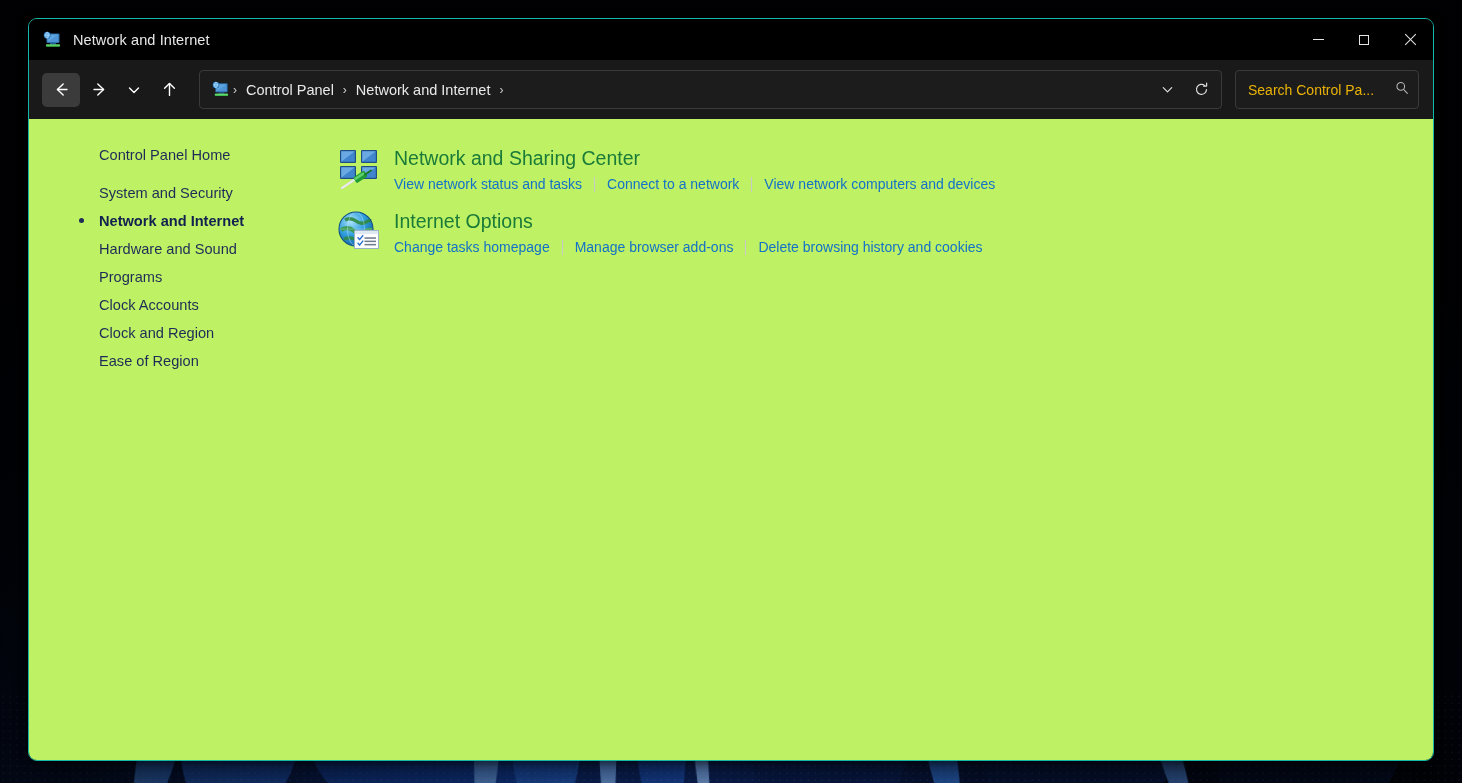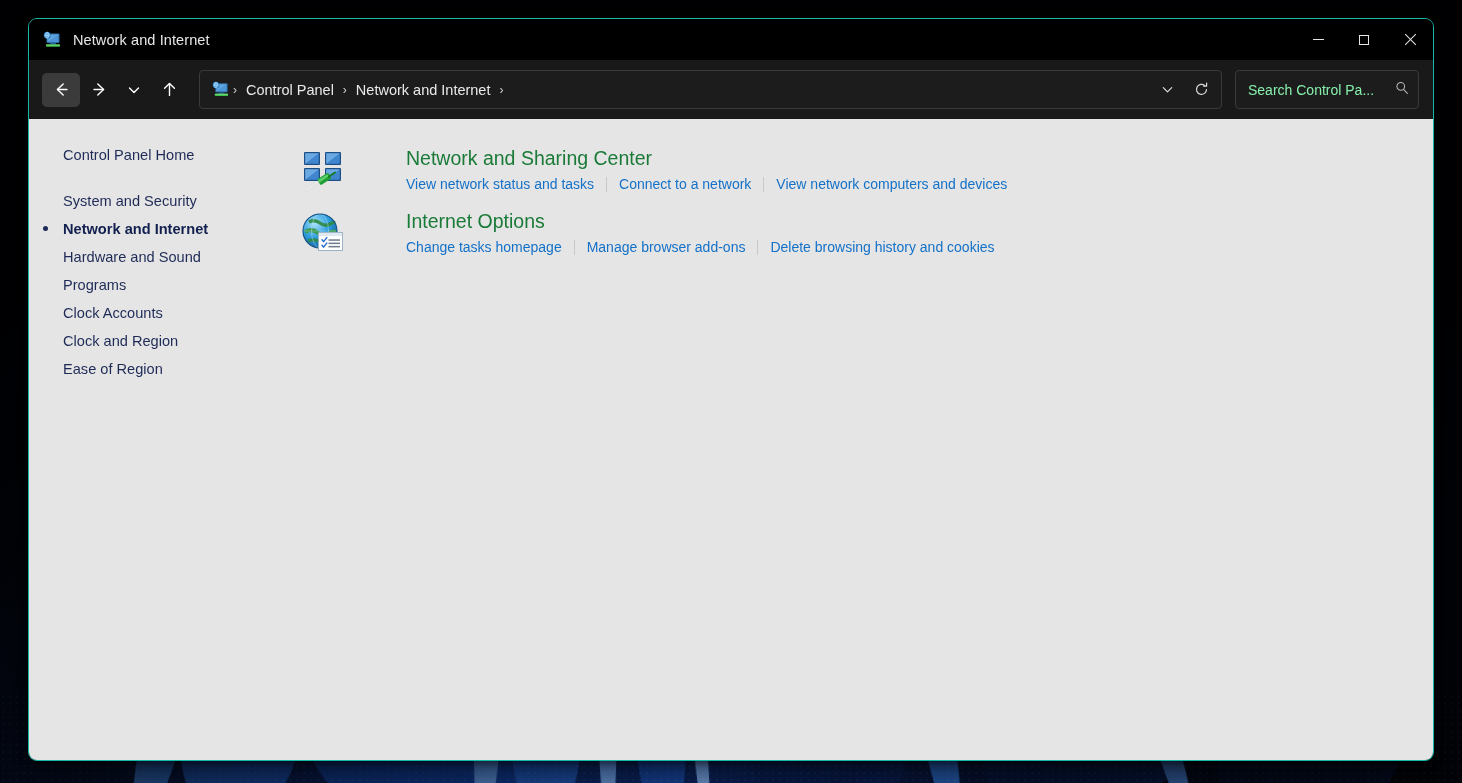--- a/index.html
+++ b/index.html
@@ -169,64 +169,64 @@
     background: #1c1c1c;
     border: 1px solid #3a3a3a;
     border-radius: 4px;
     display: flex;
     align-items: center;
     padding: 0 8px 0 12px;
     flex: 0 0 auto;
   }
   .search-placeholder {
     font-size: 14px;
-    color: #86efac;
+    color: #eab308;
     white-space: nowrap;
     overflow: hidden;
     flex: 1 1 auto;
   }
 
   
   .content {
     height: 643px;
-    background: #e5e5e5;
-    display: flex;
+    background: #bef264;
+    display: flex;
+    padding-left: 36px;
   }
   .sidebar {
     width: 264px;
     flex: 0 0 264px;
     padding-top: 22px;
   }
   .side-item {
     position: relative;
     padding: 4px 14px 4px 34px;
     font-size: 14.6px;
     line-height: 20px;
     color: #1f2b57;
   }
-  .side-item.gap { margin-top: 18px; }
+  .side-item.gap { margin-top: 10px; }
   .side-item.current { font-weight: bold; color: #12204f; }
   .side-item.current::before {
     content: "";
     position: absolute;
     left: 14px; top: 11px;
     width: 5px; height: 5px;
     border-radius: 50%;
     background: #1f2b57;
   }
 
   .main {
     flex: 1 1 auto;
     padding: 26px 0 0 8px;
   }
   .category {
     display: flex;
-    align-items: center;
+    align-items: flex-start;
     margin-bottom: 14px;
-    gap: 48px;
   }
   .cat-icon { width: 44px; height: 44px; flex: 0 0 44px; margin-right: 13px; margin-top: 2px; }
   .cat-body { padding-top: 1px; }
   .cat-title {
     font-size: 19.5px;
     color: #1a7a38;
     line-height: 25px;
     margin-bottom: 3px;
     display: inline-block;
   }

